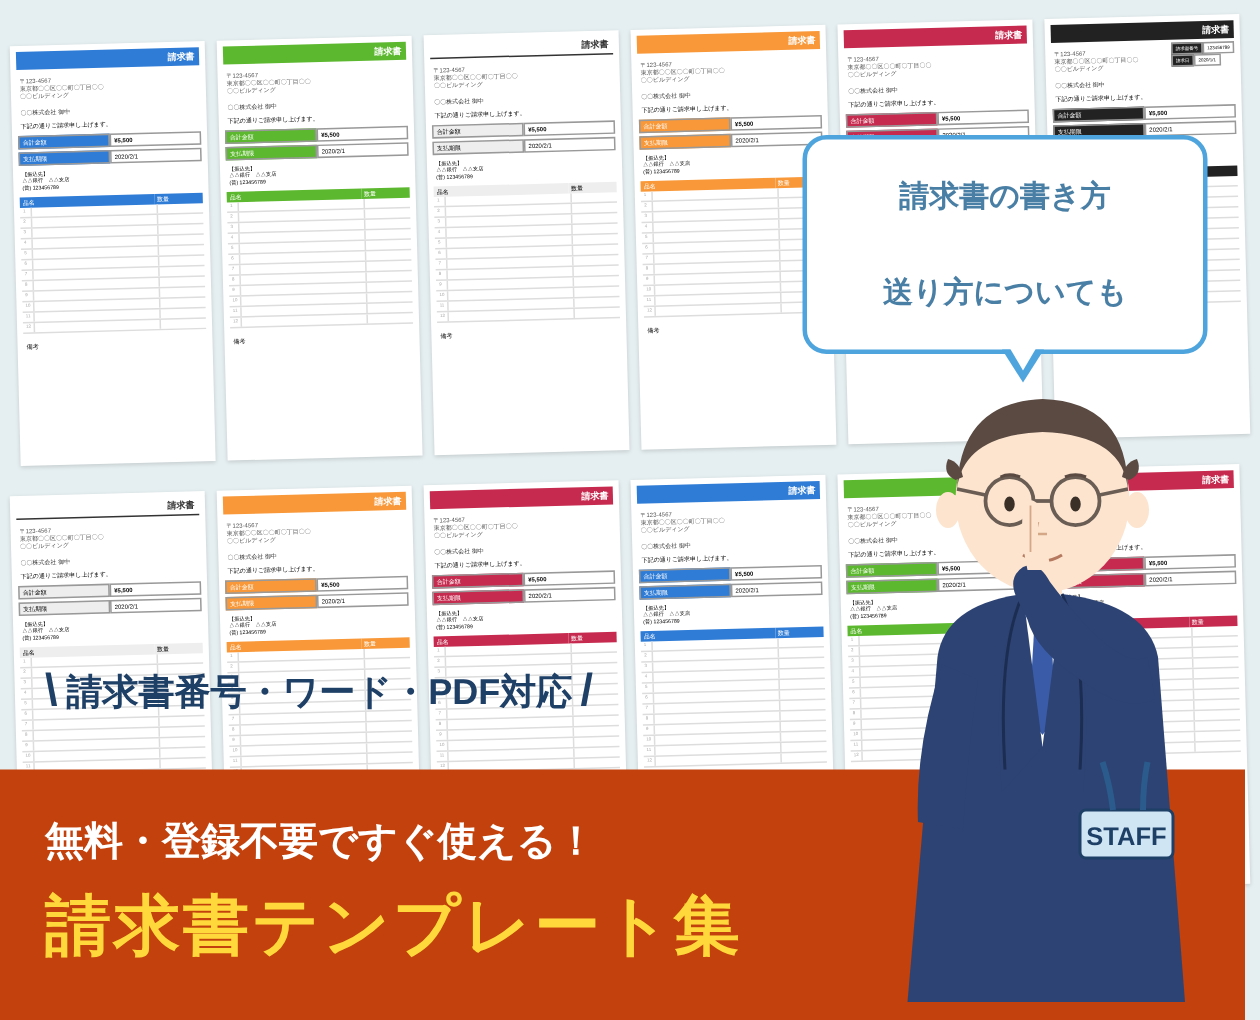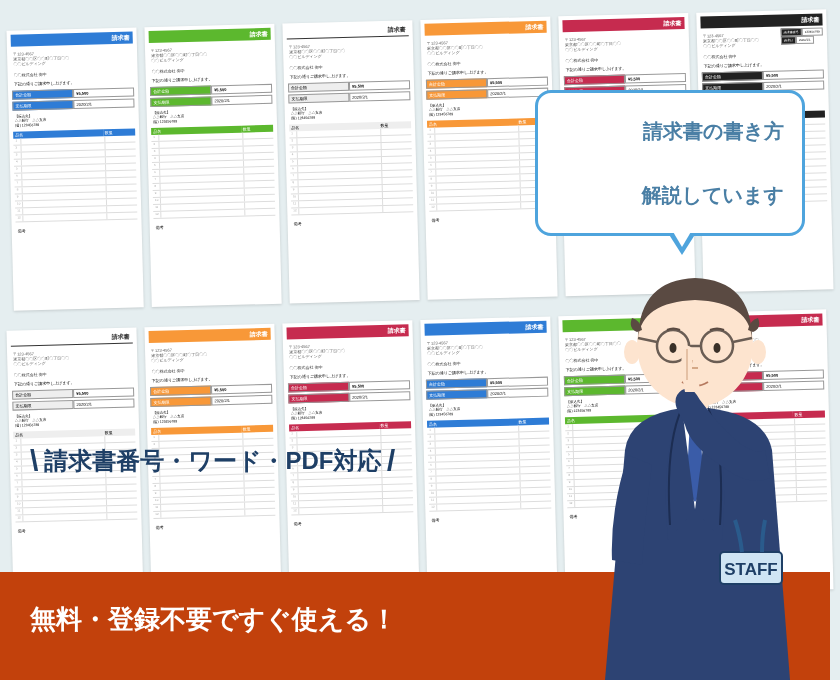--- a/index.html
+++ b/index.html
@@ -26,32 +26,32 @@
 .tmpl .rows .r{display:flex;height:7px;border-bottom:1px solid #ddd}
 .tmpl .rows .r div{font-size:3px;padding:0 2px}
 .tmpl .rows .r .n{width:8px;color:#aaa;border-right:1px solid #ddd}
 .tmpl .rows .r .a{flex:3;border-right:1px solid #ddd}
 .tmpl .rows .r .b{flex:1}
 .tmpl .footer-total{margin-top:6px;font-size:4px;padding:0 2px}
 .tmpl.black .metabox{position:absolute;top:18px;right:4px;font-size:3px}
 .tmpl.black .metabox div{display:flex}
 .tmpl.black .metabox span{border:1px solid #999;padding:1px 2px}
 .tmpl.black .metabox .lab{background:#222;color:#fff}
-.bubble{position:absolute;top:90px;right:35px;width:270px;background:#fff;border:3px solid #4ea4dd;border-radius:16px;padding:22px 18px;text-align:right;z-index:5}
+.bubble{position:absolute;top:90px;right:35px;width:270px;background:#fff;border:3px solid #4ea4dd;border-radius:16px;padding:22px 18px;text-align:center;z-index:5}
 .bubble .tail{position:absolute;bottom:-22px;left:130px;width:0;height:0;border-left:14px solid transparent;border-right:14px solid transparent;border-top:22px solid #4ea4dd}
 .bubble .tail::after{content:"";position:absolute;top:-25px;left:-10px;width:0;height:0;border-left:10px solid transparent;border-right:10px solid transparent;border-top:17px solid #fff}
 .bubble p{font-size:20px;font-weight:bold;color:#4a7fa5;line-height:1.6}
 .banner{position:absolute;bottom:0;left:0;right:10px;background:#c2410c;padding:30px 30px 33px;z-index:4}
 .sub-banner{position:absolute;bottom:202px;left:30px;display:flex;align-items:center;z-index:5}
 .sub-banner .slash{font-size:30px;color:#1e3f66;font-weight:bold}
 .sub-banner .slash.r{transform:scaleX(-1)}
 .sub-banner span{font-size:24px;font-weight:bold;color:#1e3f66;margin:0 6px}
 .banner .line1{color:#fff;font-size:26px;font-weight:bold;margin-bottom:10px}
 .banner .line2{color:#ffd93b;font-size:44px;font-weight:bold;letter-spacing:2px}
-.character{position:absolute;bottom:0;right:10px;width:260px;height:430px;z-index:6}
+.character{position:absolute;bottom:12px;right:10px;width:260px;height:430px;z-index:6}
 .character svg{width:100%;height:100%}
 </style>
 </head>
 <body>
 
 <div class="templates-row top" id="row-top">
     <div class="tmpl blue">
     <div class="hbar">請求書</div>
 
     <div class="addr">〒123-4567<br>東京都〇〇区〇〇町〇丁目〇〇<br>〇〇ビルディング</div>
@@ -1057,33 +1057,34 @@
         </div>
       </div>
     <div class="footer-total">備考</div>
   </div>
   </div>
 
 <div class="bubble">
   <p>
     <span>請求書の書き方</span><br>
     <br>
-    <span>解説しています</span>
+    <span>送り方についても</span>
   </p>
   <div class="tail"></div>
 </div>
 
 <div class="sub-banner">
   <div class="slash">\</div>
   <span>請求書番号・ワード・PDF対応</span>
   <div class="slash r">\</div>
 </div>
 
 <div class="banner">
   <div class="line1">無料・登録不要ですぐ使える！</div>
+  <div class="line2">請求書テンプレート集</div>
 </div>
 
 <div class="character">
 <svg viewBox="0 0 260 430">
   <ellipse cx="125" cy="95" rx="58" ry="62" fill="#fde4cf"></ellipse>
   <path d="M68 88 Q70 30 125 28 Q182 30 182 90 Q180 52 125 50 Q72 52 68 88" fill="#5a4a42"></path>
   <path d="M67 82 Q58 78 62 68 Q70 70 72 80 Z" fill="#5a4a42"></path>
   <path d="M183 82 Q192 78 188 68 Q180 70 178 80 Z" fill="#5a4a42"></path>
   <ellipse cx="62" cy="102" rx="8" ry="12" fill="#fde4cf"></ellipse>
   <ellipse cx="188" cy="102" rx="8" ry="12" fill="#fde4cf"></ellipse>

